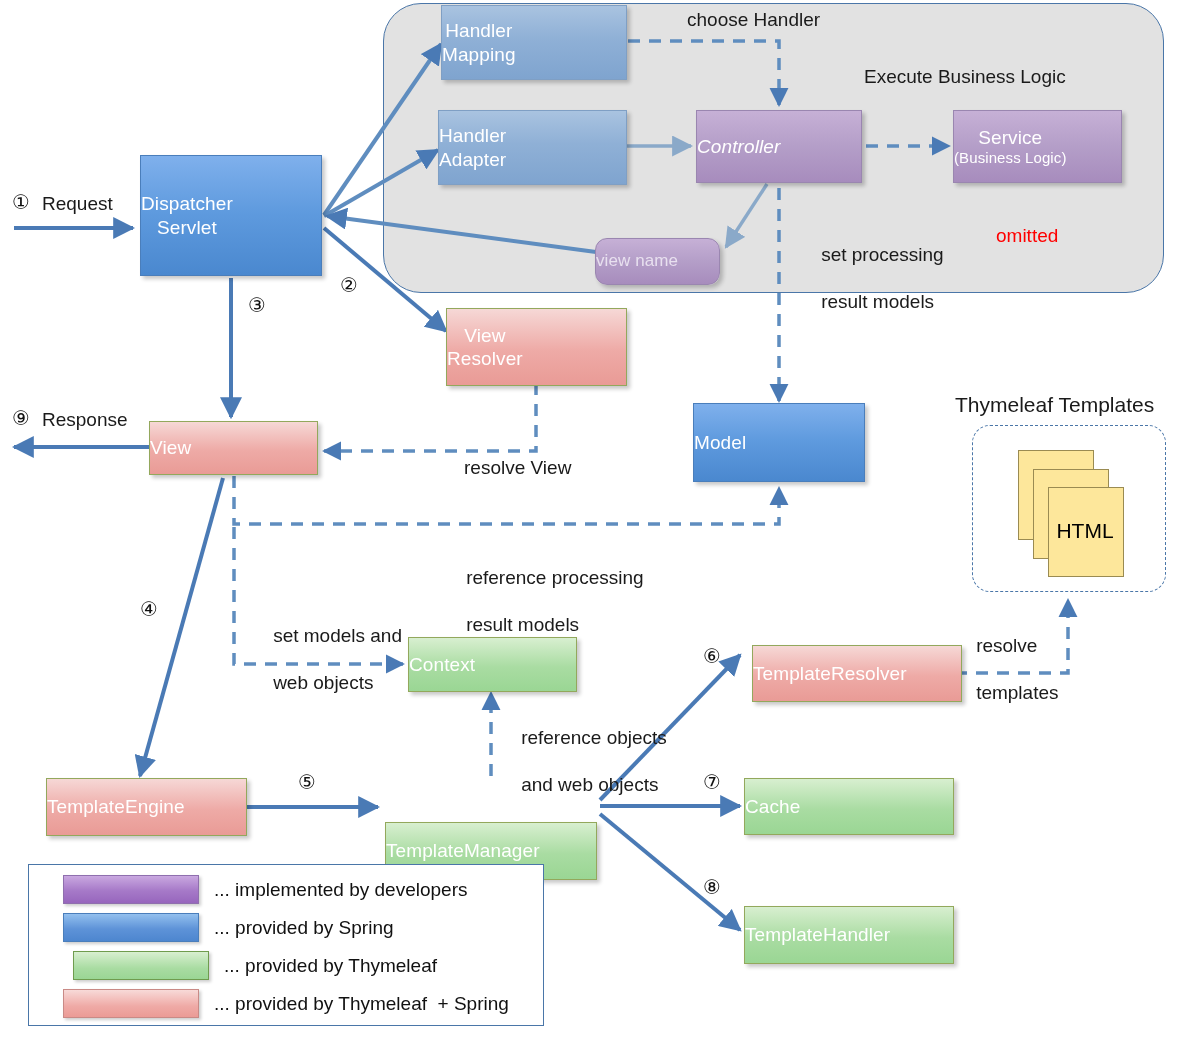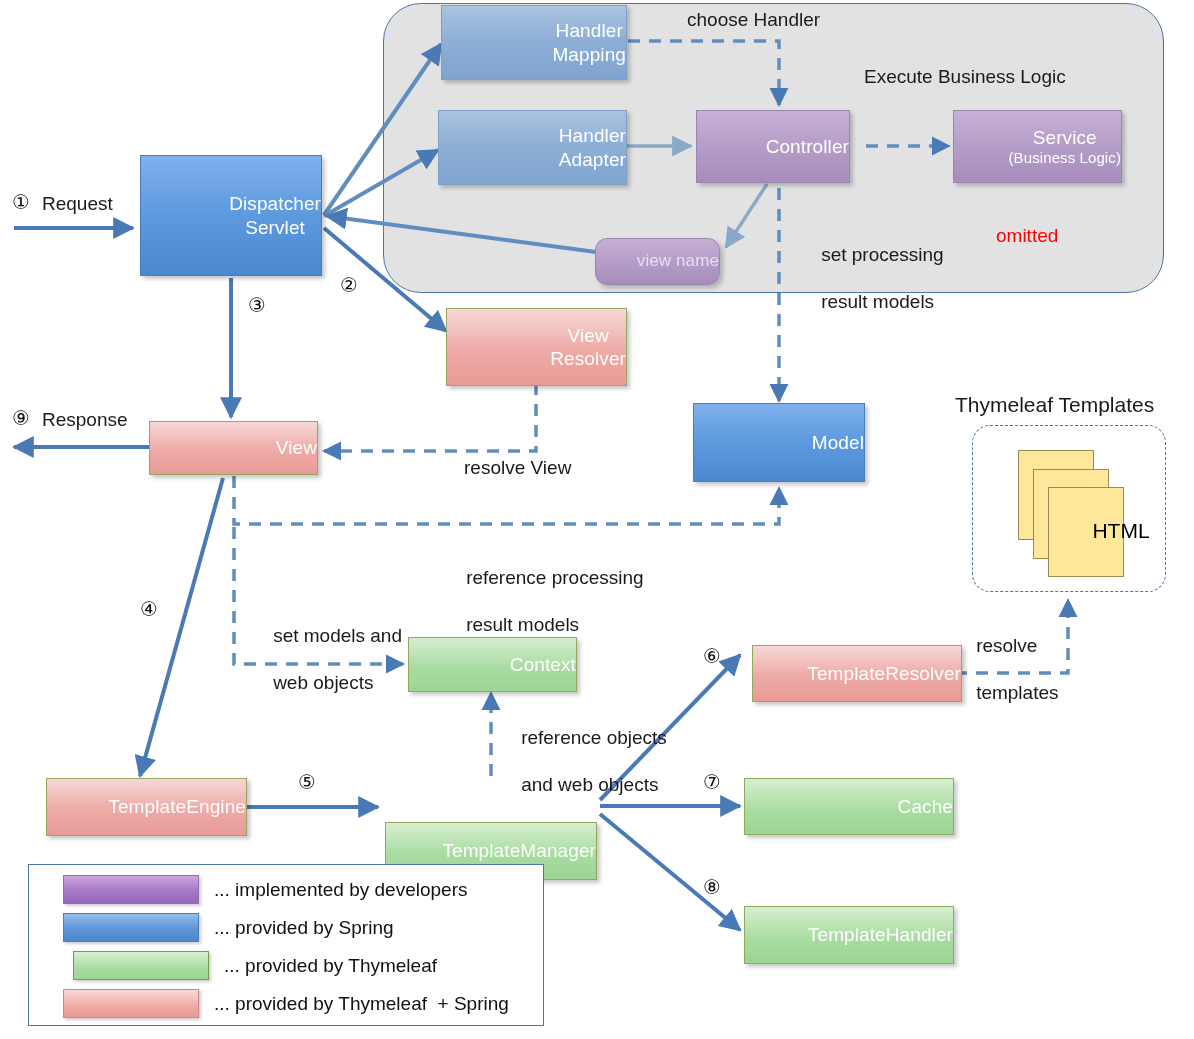--- a/index.html
+++ b/index.html
@@ -2,21 +2,21 @@
 <html><head>
 <meta charset="utf-8">
 <style>
   html,body{margin:0;padding:0;background:#ffffff;}
   body{font-family:"Liberation Sans","DejaVu Sans",sans-serif;}
   #stage{position:relative;width:1194px;height:1039px;overflow:hidden;background:#fff;}
 
   
   .node{
     position:absolute;
-    display:flex;align-items:center;justify-content:flex-end;
+    display:flex;align-items:center;justify-content:flex-start;
     text-align:center;
     color:#ffffff;
     font-size:19px;
     line-height:1.22;
     box-sizing:border-box;
     box-shadow:3px 3px 4px rgba(0,0,0,0.22);
     letter-spacing:.1px;
   }
   .node .sub{font-size:15px;display:block;}
 
@@ -63,21 +63,21 @@
     background:transparent;
   }
   .sheet{
     position:absolute;
     background:#fde79b;
     border:1px solid #9a8b52;
   }
   .sheet-label{
     position:absolute;
     color:#000;font-size:21px;
-    display:flex;align-items:center;justify-content:center;padding-left:36px;
+    display:flex;align-items:center;justify-content:center;
   }
 
   
   .lbl{
     position:absolute;
     color:#1a1a1a;
     font-size:19px;
     line-height:1.25;
     white-space:pre;
   }
@@ -192,21 +192,21 @@
     </span>
   </div>
 
   <div class="node n-blue" style="left:438px;top:110px;width:189px;height:75px;">
     <span>
       <span>Handler</span><br>
       <span>Adapter</span>
     </span>
   </div>
 
-  <div class="node n-purple" style="left:696px;top:110px;width:154px;height:73px;">
+  <div class="node n-purple" style="left:696px;top:110px;width:166px;height:73px;font-style:italic;">
     <span>Controller</span>
   </div>
 
   <div class="node n-purple" style="left:953px;top:110px;width:169px;height:73px;">
     <span>
       <span>Service</span>
       <span class="sub">(Business Logic)</span>
     </span>
   </div>
 

